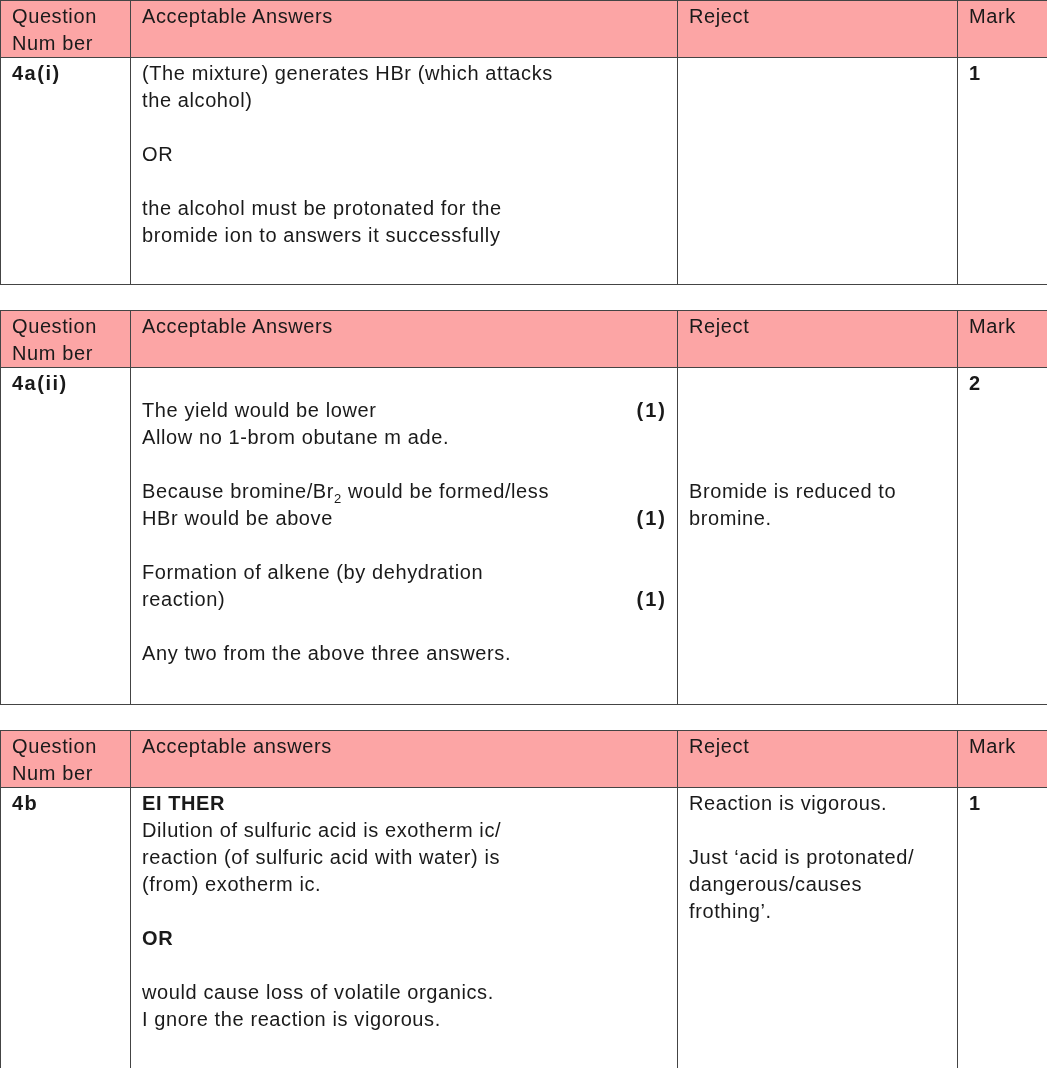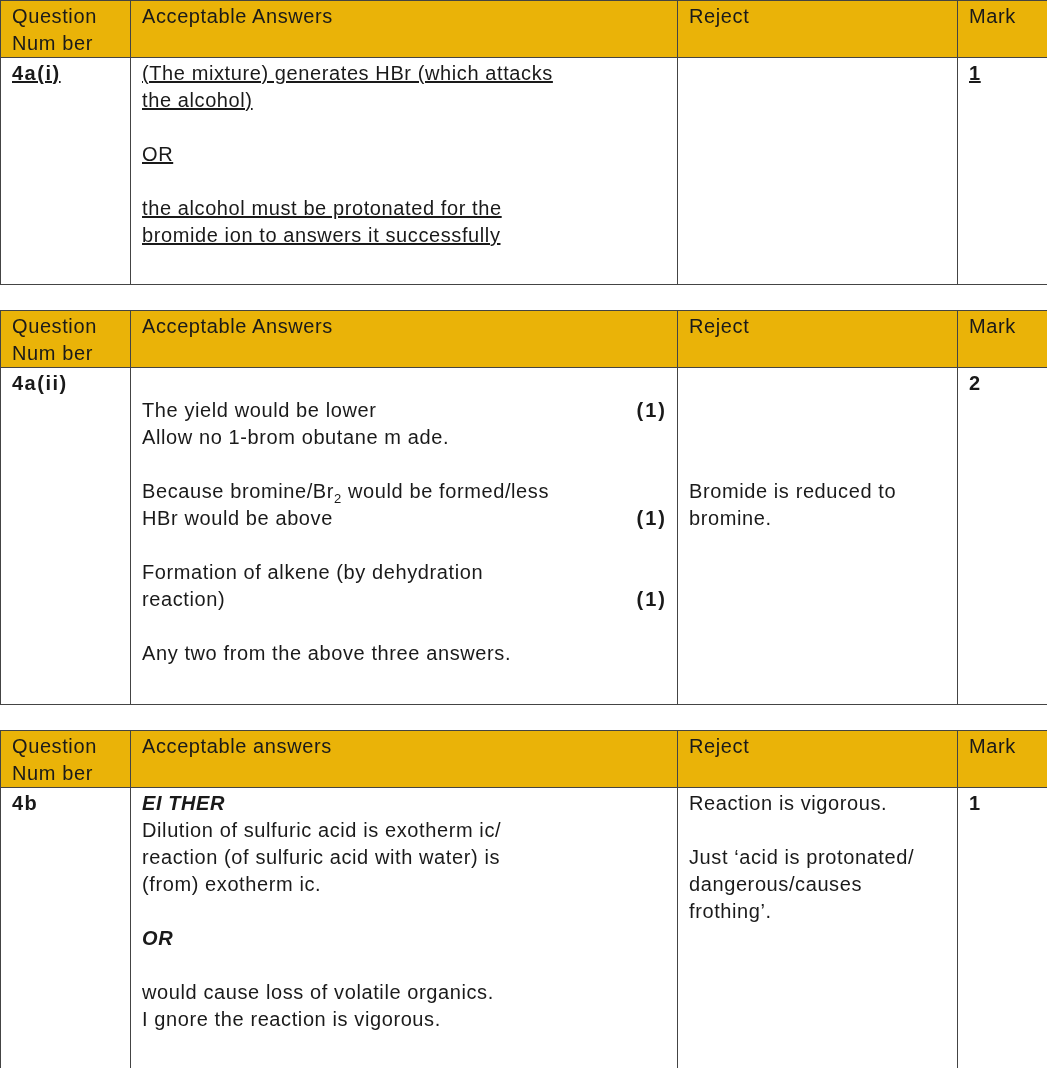--- a/index.html
+++ b/index.html
@@ -2,34 +2,34 @@
 <html><head>
 <meta charset="utf-8">
 <style>
   html, body { margin: 0; padding: 0; background: #ffffff; }
   body { width: 1047px; height: 1068px; position: relative; overflow: hidden;
          font-family: "Liberation Sans", sans-serif; color: #1a1a1a; }
   .ms-table { position: absolute; left: 0; width: 1047px; border-collapse: collapse;
               table-layout: fixed; font-size: 20px; line-height: 27px; letter-spacing: 0.6px; }
   .ms-table td, .ms-table th { border: 1.5px solid #444; vertical-align: top;
               padding: 2px 10px 0 11px; text-align: left; font-weight: normal; }
-  .ms-table th { background: #eab308; height: 52px; }
+  .ms-table th { background: #fca5a5; height: 52px; }
   .col-q { width: 130px; }
   .col-a { width: 547px; }
   .col-r { width: 280px; }
   .col-m { width: 90px; }
   .qnum { font-weight: bold; letter-spacing: 1.5px; }
   .mark { font-weight: bold; }
   .line { display: block; min-height: 27px; }
   .gap { display: block; height: 27px; }
   .pt { float: right; font-weight: bold; letter-spacing: 2px; }
-  .bi { font-weight: bold; font-style: italic; }
+  .bi { font-weight: bold; }
   sub { font-size: 13px; line-height: 0; }
   #t1 { top: 0; }
-  #t1 td { height: 224px; text-decoration: underline; }
+  #t1 td { height: 224px; }
   #t2 { top: 310px; }
   #t2 td { height: 334px; }
   #t3 { top: 730px; }
   #t3 td { height: 280px; }
 </style>
 </head>
 <body>
 
 <table class="ms-table" id="t1">
   <colgroup>

